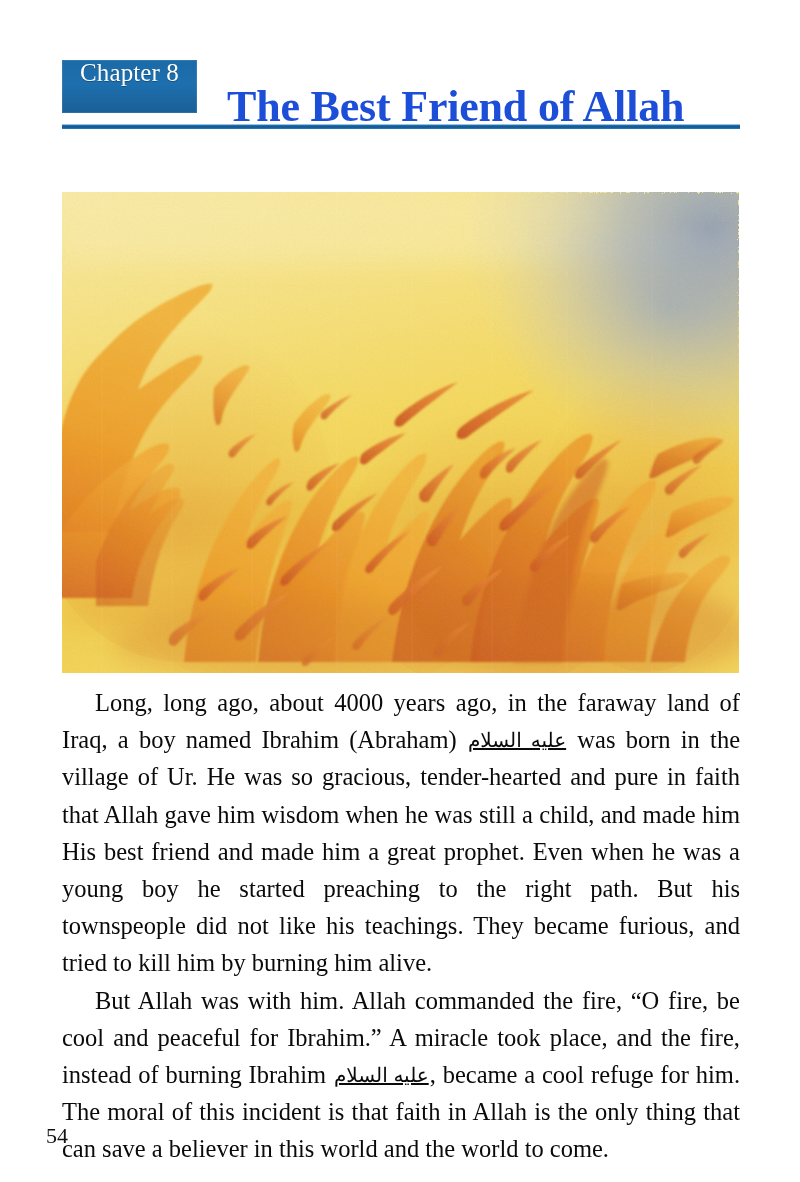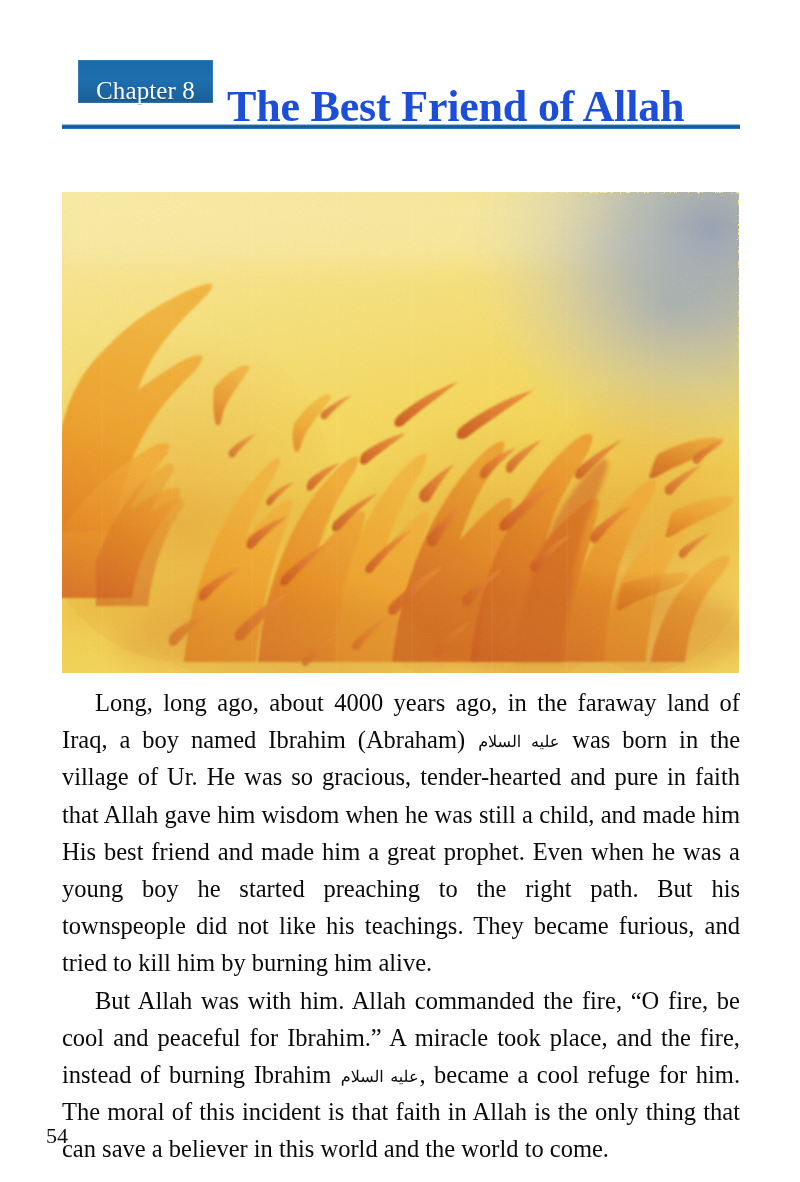--- a/index.html
+++ b/index.html
@@ -19,28 +19,28 @@
   
   .page-header {
     position: absolute;
     left: 62px;
     top: 56px;
     width: 678px;
     height: 66px;
   }
   .chapter-badge {
     position: absolute;
-    left: 16px;
+    left: 0;
     top: 4px;
     width: 135px;
-    height: 43px;
+    height: 53px;
     background: linear-gradient(180deg, #1c6aa8 0%, #1d6fae 45%, #1a5f97 100%);
     box-shadow: inset 0 0 0 1px rgba(255,255,255,0.10);
     display: flex;
-    align-items: flex-end;
+    align-items: flex-start;
     justify-content: center;
   }
   .chapter-badge-label {
     color: #ffffff;
     font-size: 25px;
     line-height: 1;
     letter-spacing: .1px;
     font-family: "Liberation Serif", "DejaVu Serif", serif;
     white-space: nowrap;
     text-shadow: 0 1px 0 rgba(0,0,0,.28);
@@ -100,24 +100,25 @@
     font-size: 24.5px;
     line-height: 37.2px;
     text-align: justify;
     text-justify: inter-word;
     text-indent: 33px;
     color: #0a0a0a;
     -webkit-font-smoothing: antialiased;
   }
   .body-par + .body-par { }
   .honorific {
-    font-size: 16px;
+    font-size: 20px;
     line-height: 0;
     vertical-align: 1px;
     padding: 0 1px;
+    text-decoration: underline;
   }
 
   
   .page-number {
     position: absolute;
     left: 46px;
     top: 1125px;
     font-size: 22px;
     line-height: 1;
     color: #111111;

